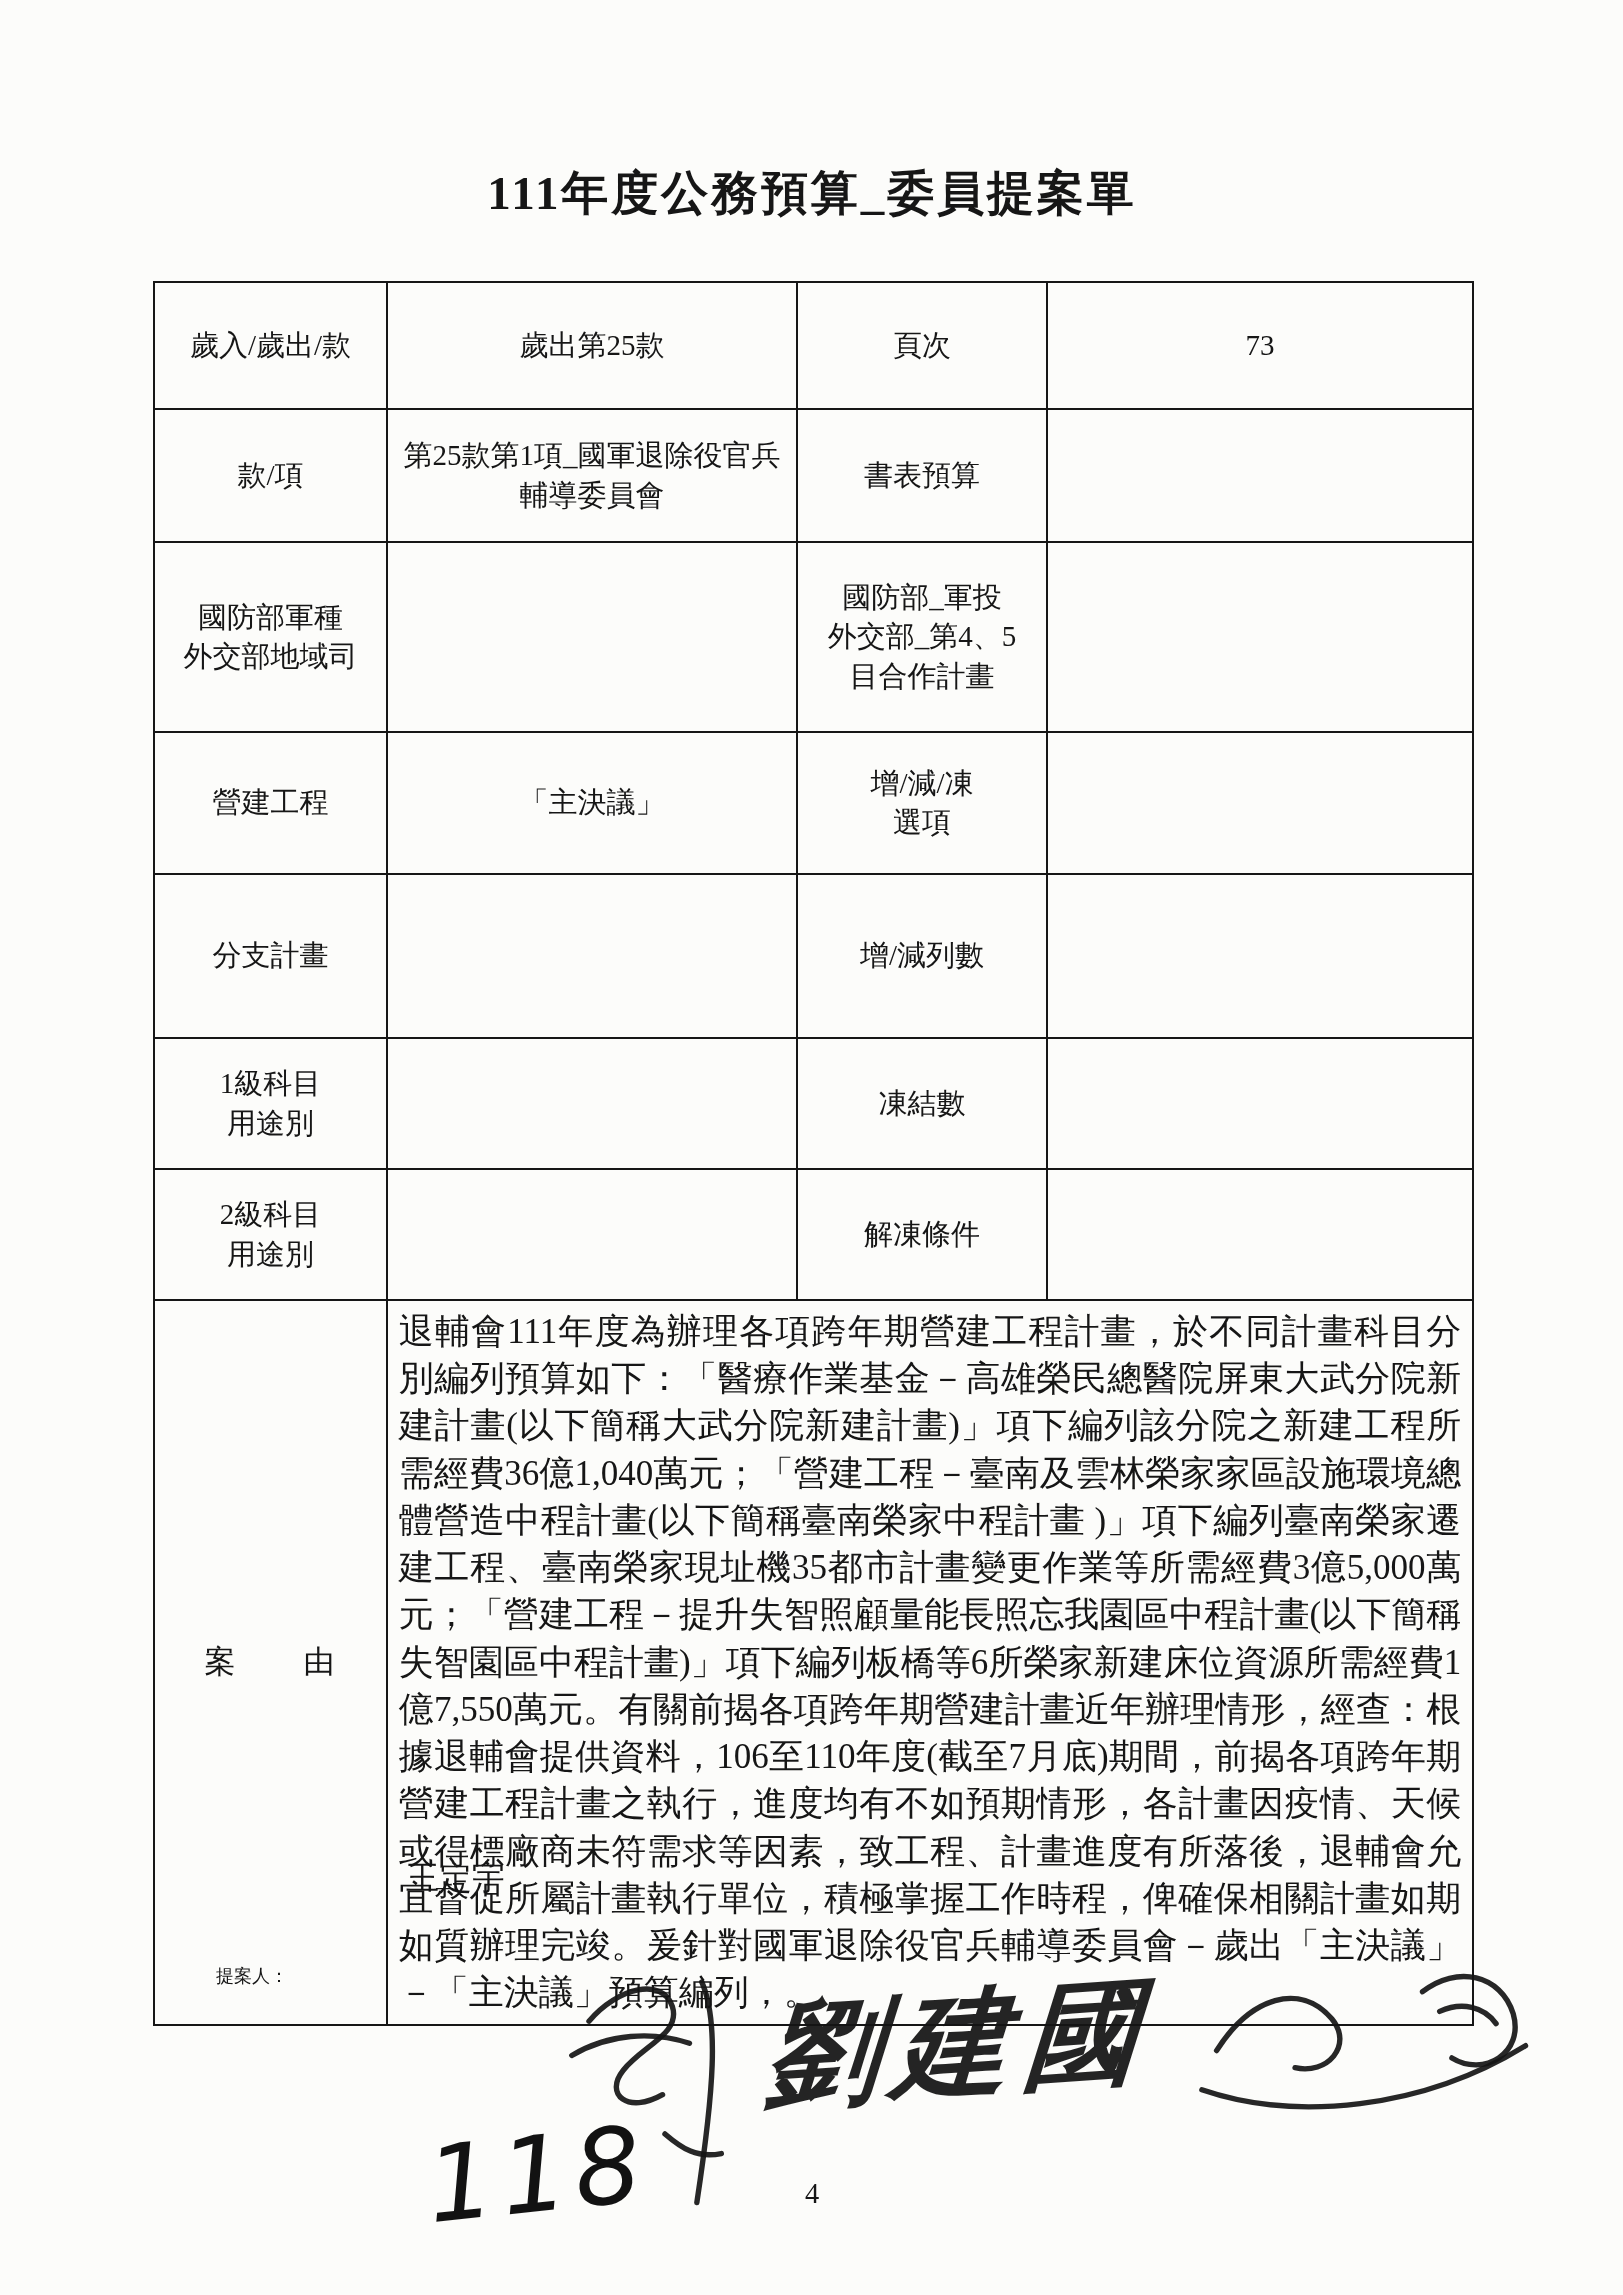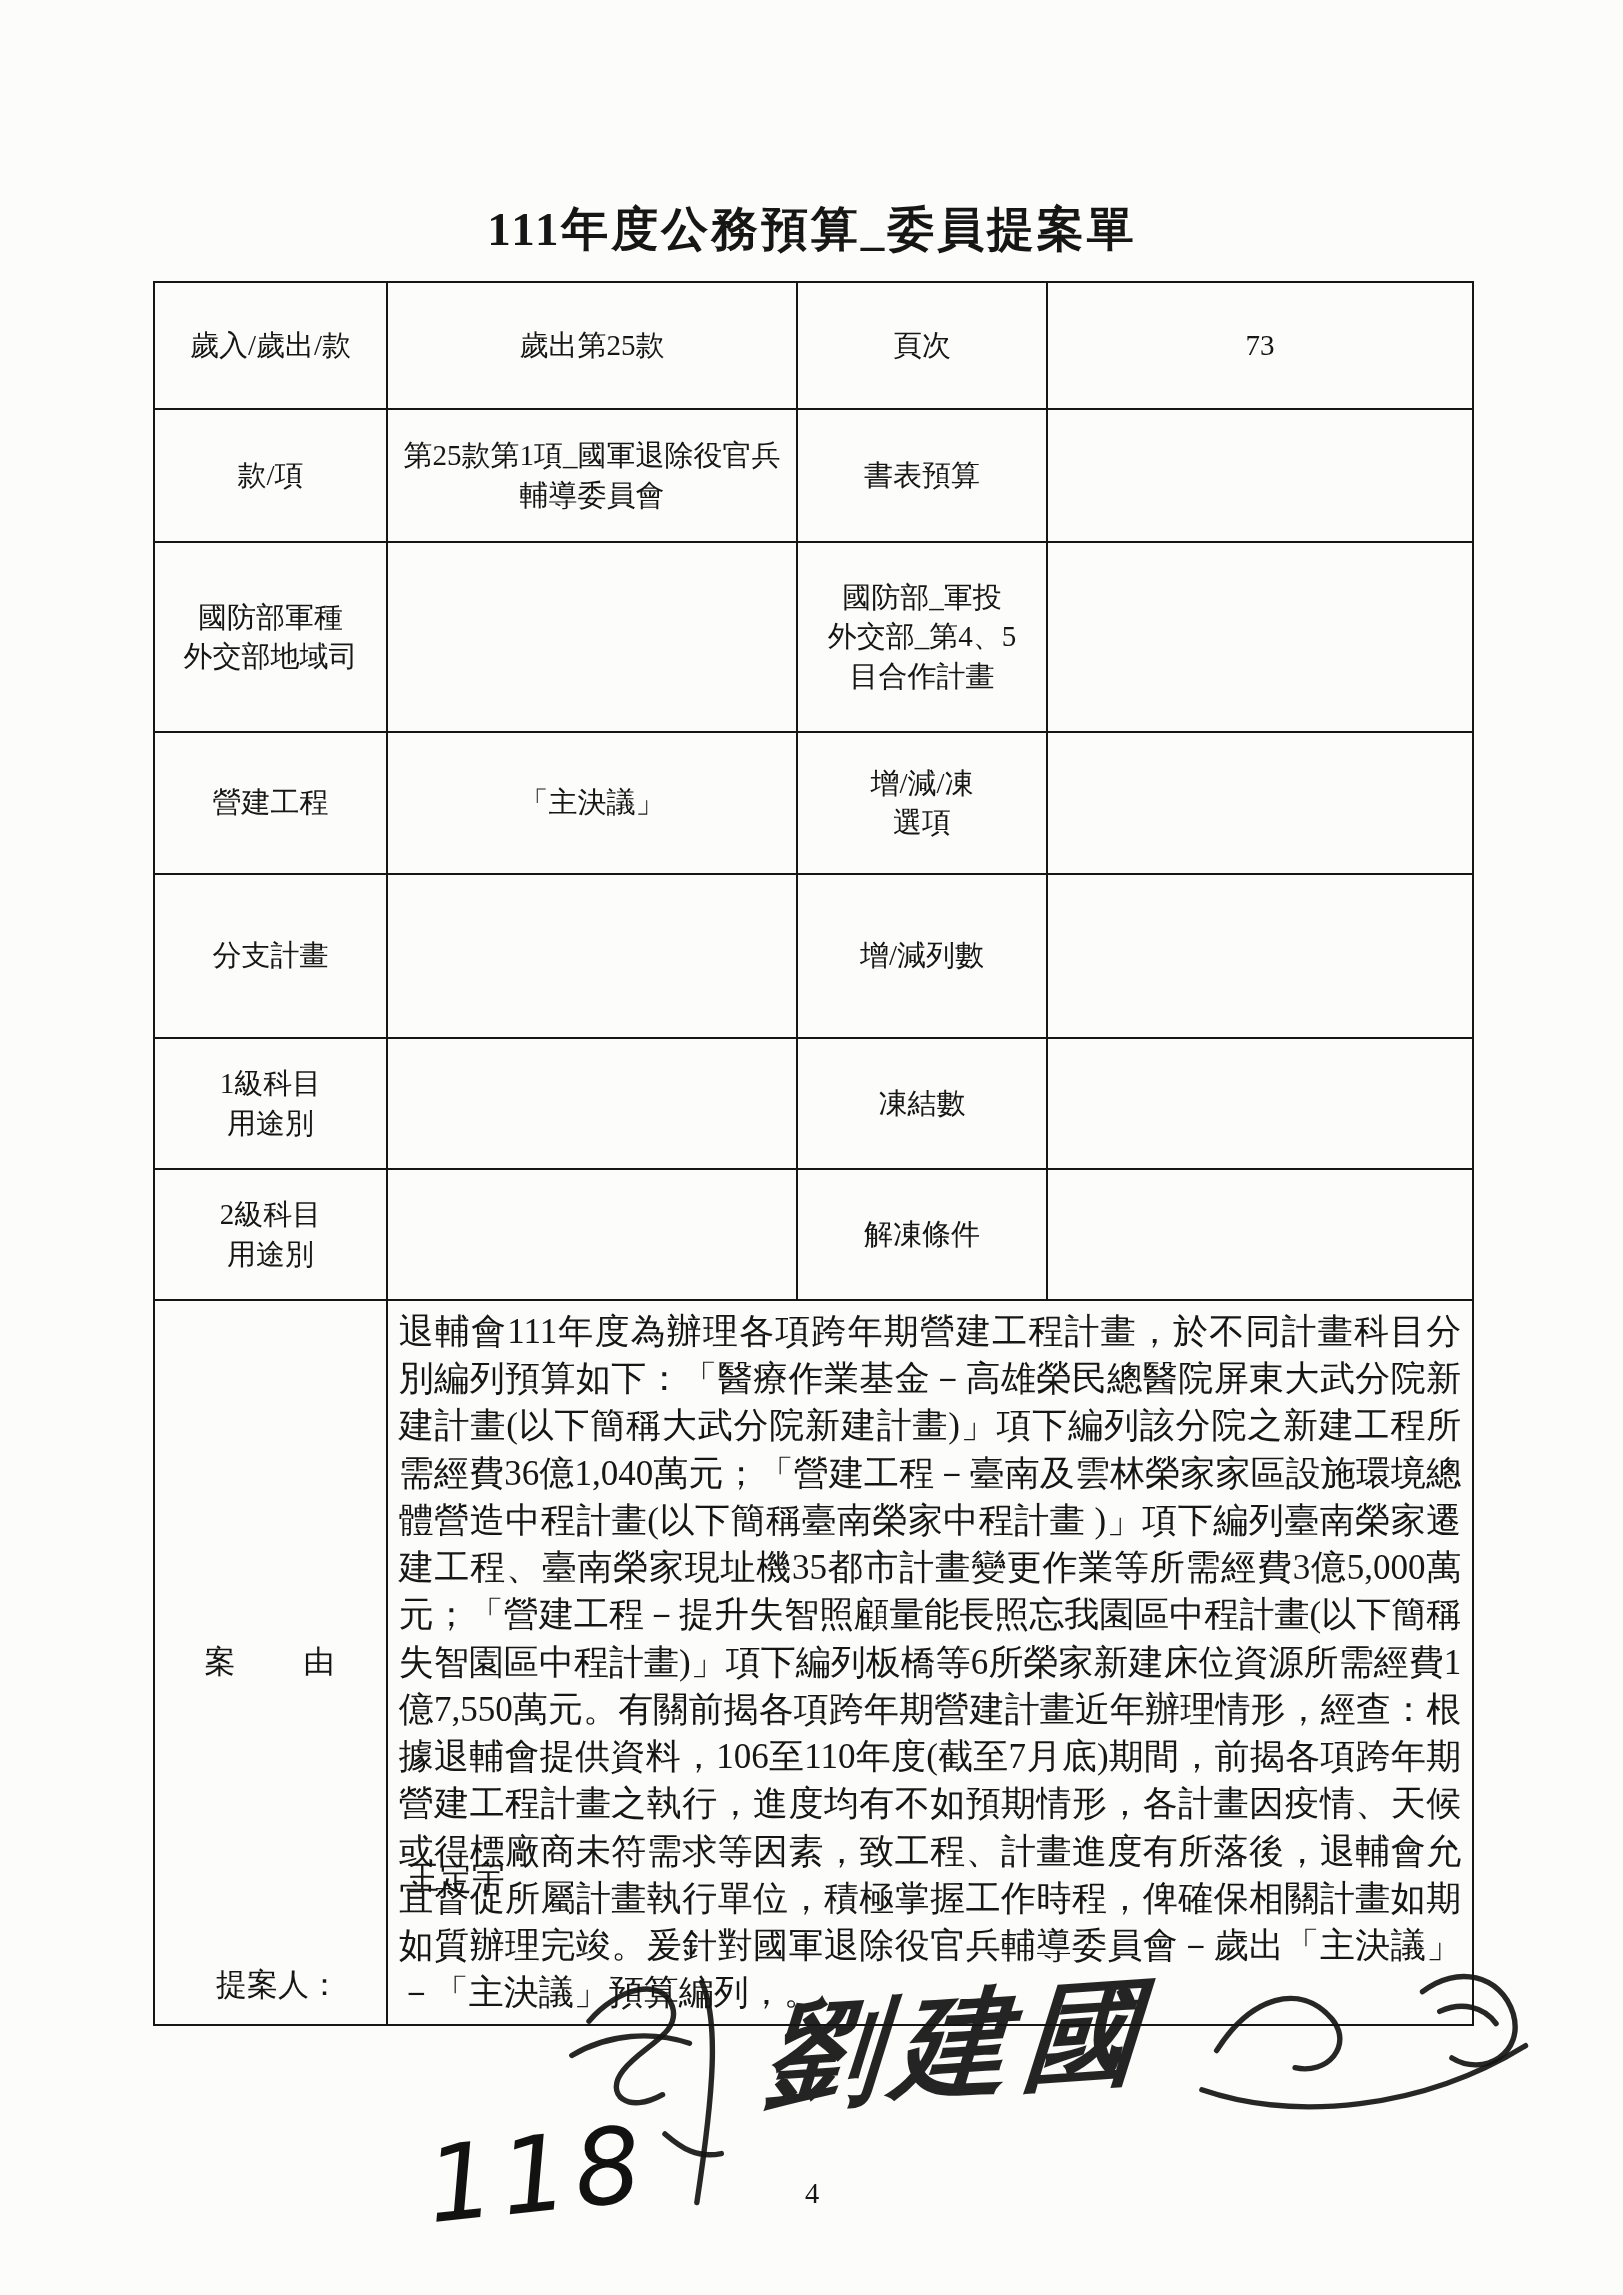--- a/index.html
+++ b/index.html
@@ -7,21 +7,21 @@
     position:relative;
     width:1624px;height:2295px;
     background:#fcfcfa;
     font-family:"Liberation Serif","DejaVu Serif",serif;
     color:#161616;
     overflow:hidden;
   }
   .title{
     position:absolute;top:162px;left:0;width:100%;
     text-align:center;
-    font-size:47px;font-weight:600;letter-spacing:2.9px;margin-top:36px;
+    font-size:47px;font-weight:600;letter-spacing:2.9px;
   }
   table.form{
     position:absolute;left:153px;top:281px;
     width:1319px;
     border-collapse:collapse;
     table-layout:fixed;
     font-size:29px;
   }
   table.form td{
     border:2.5px solid #161616;
@@ -39,21 +39,21 @@
     border-radius:30px;
   }
   td.case-text{
     vertical-align:top;
     text-align:justify;
     font-size:35px;
     line-height:1.56;
     padding:8.8px 12.8px;
   }
   .proposer-label{
-    position:absolute;left:216px;top:1964px;font-size:31px;
+    position:absolute;left:216px;top:1964px;font-size:18px;
   }
   .proposer-name{
     position:absolute;left:406px;top:1856px;font-size:33px;
   }
   .sig-svg{
     position:absolute;left:466px;top:1928px;width:1104px;height:304px;
   }
   .sig-svg path{
     fill:none;stroke:#151515;stroke-width:11;
     stroke-linecap:round;stroke-linejoin:round;opacity:.92;

